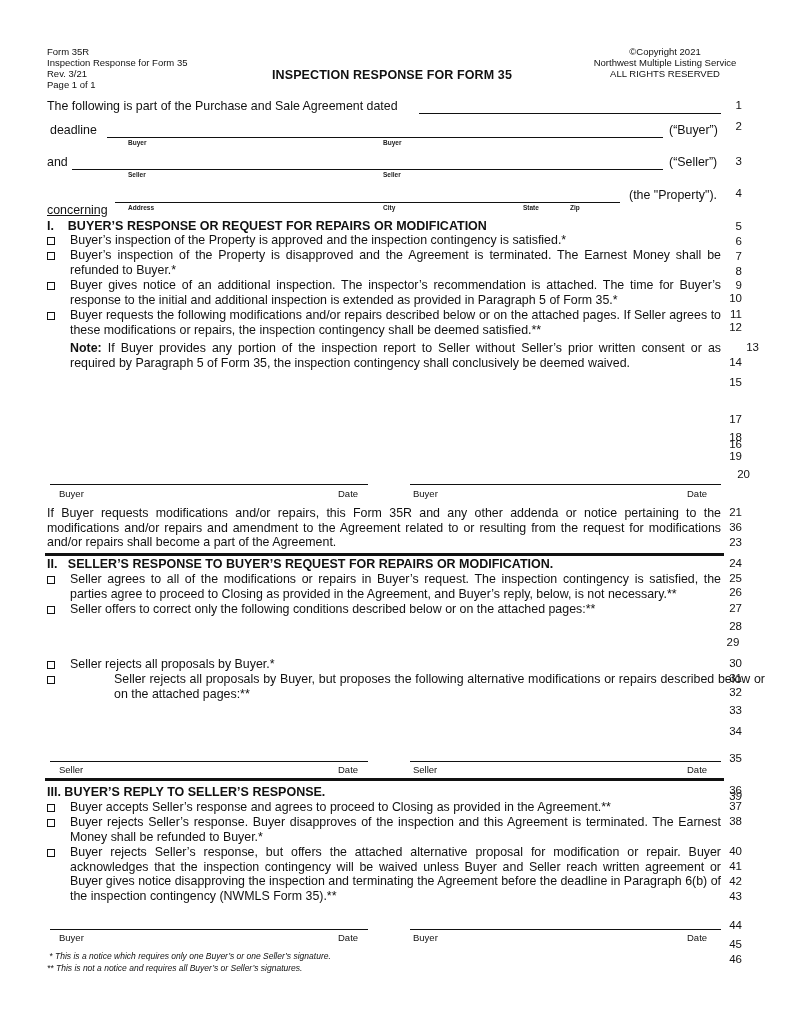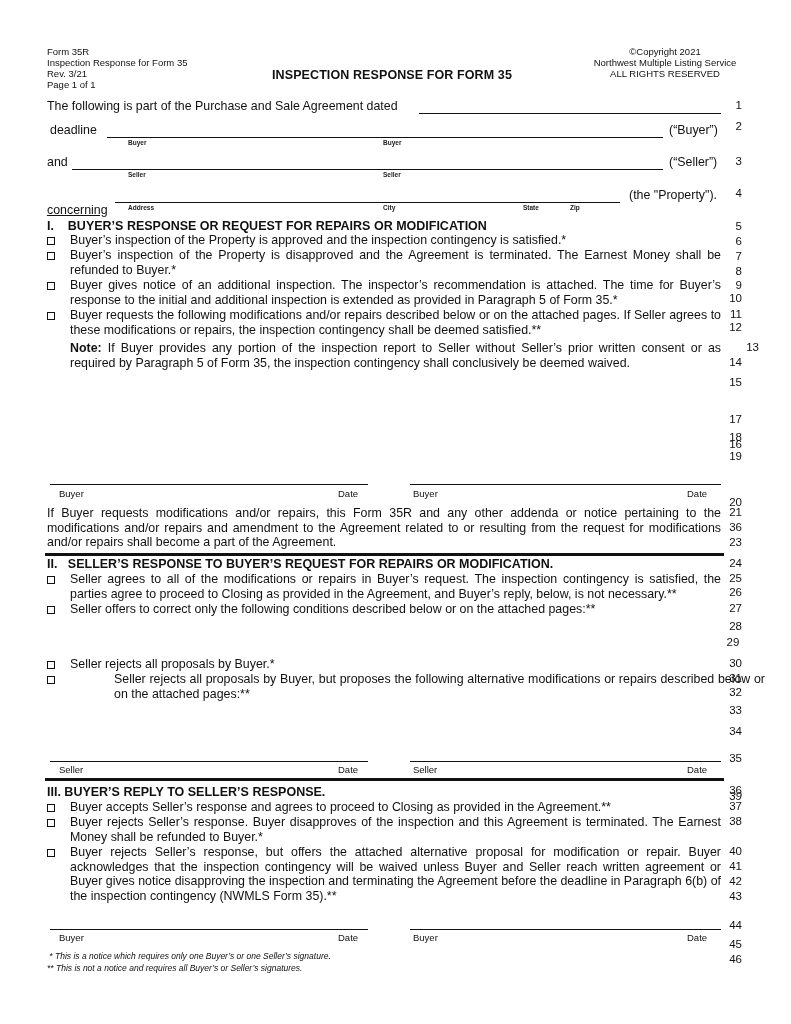--- a/index.html
+++ b/index.html
@@ -143,21 +143,21 @@
     <div class="ln" style="top: 292px;">10</div>
     <div class="ln" style="top: 308px;">11</div>
     <div class="ln" style="top: 321px;">12</div>
     <div class="ln" style="top: 341px; margin-left: 17px;">13</div>
     <div class="ln" style="top: 356px;">14</div>
     <div class="ln" style="top: 376px;">15</div>
     <div class="ln" style="top: 394px; margin-top: 44px;">16</div>
     <div class="ln" style="top: 413px;">17</div>
     <div class="ln" style="top: 431px;">18</div>
     <div class="ln" style="top: 450px;">19</div>
-    <div class="ln" style="top: 496px;">20</div>
+    <div class="ln" style="top: 468px; margin-left: 8px;">20</div>
     <div class="ln" style="top: 506px; text-align: right;">21</div>
     <div class="ln" style="top: 521px;">36</div>
     <div class="ln" style="top: 536px;">23</div>
     <div class="ln" style="top: 557px;">24</div>
     <div class="ln" style="top: 572px;">25</div>
     <div class="ln" style="top: 586px;">26</div>
     <div class="ln" style="top: 602px;">27</div>
     <div class="ln" style="top: 620px;">28</div>
     <div class="ln" style="top: 636px; text-align: center;">29</div>
     <div class="ln" style="top: 657px;">30</div>

